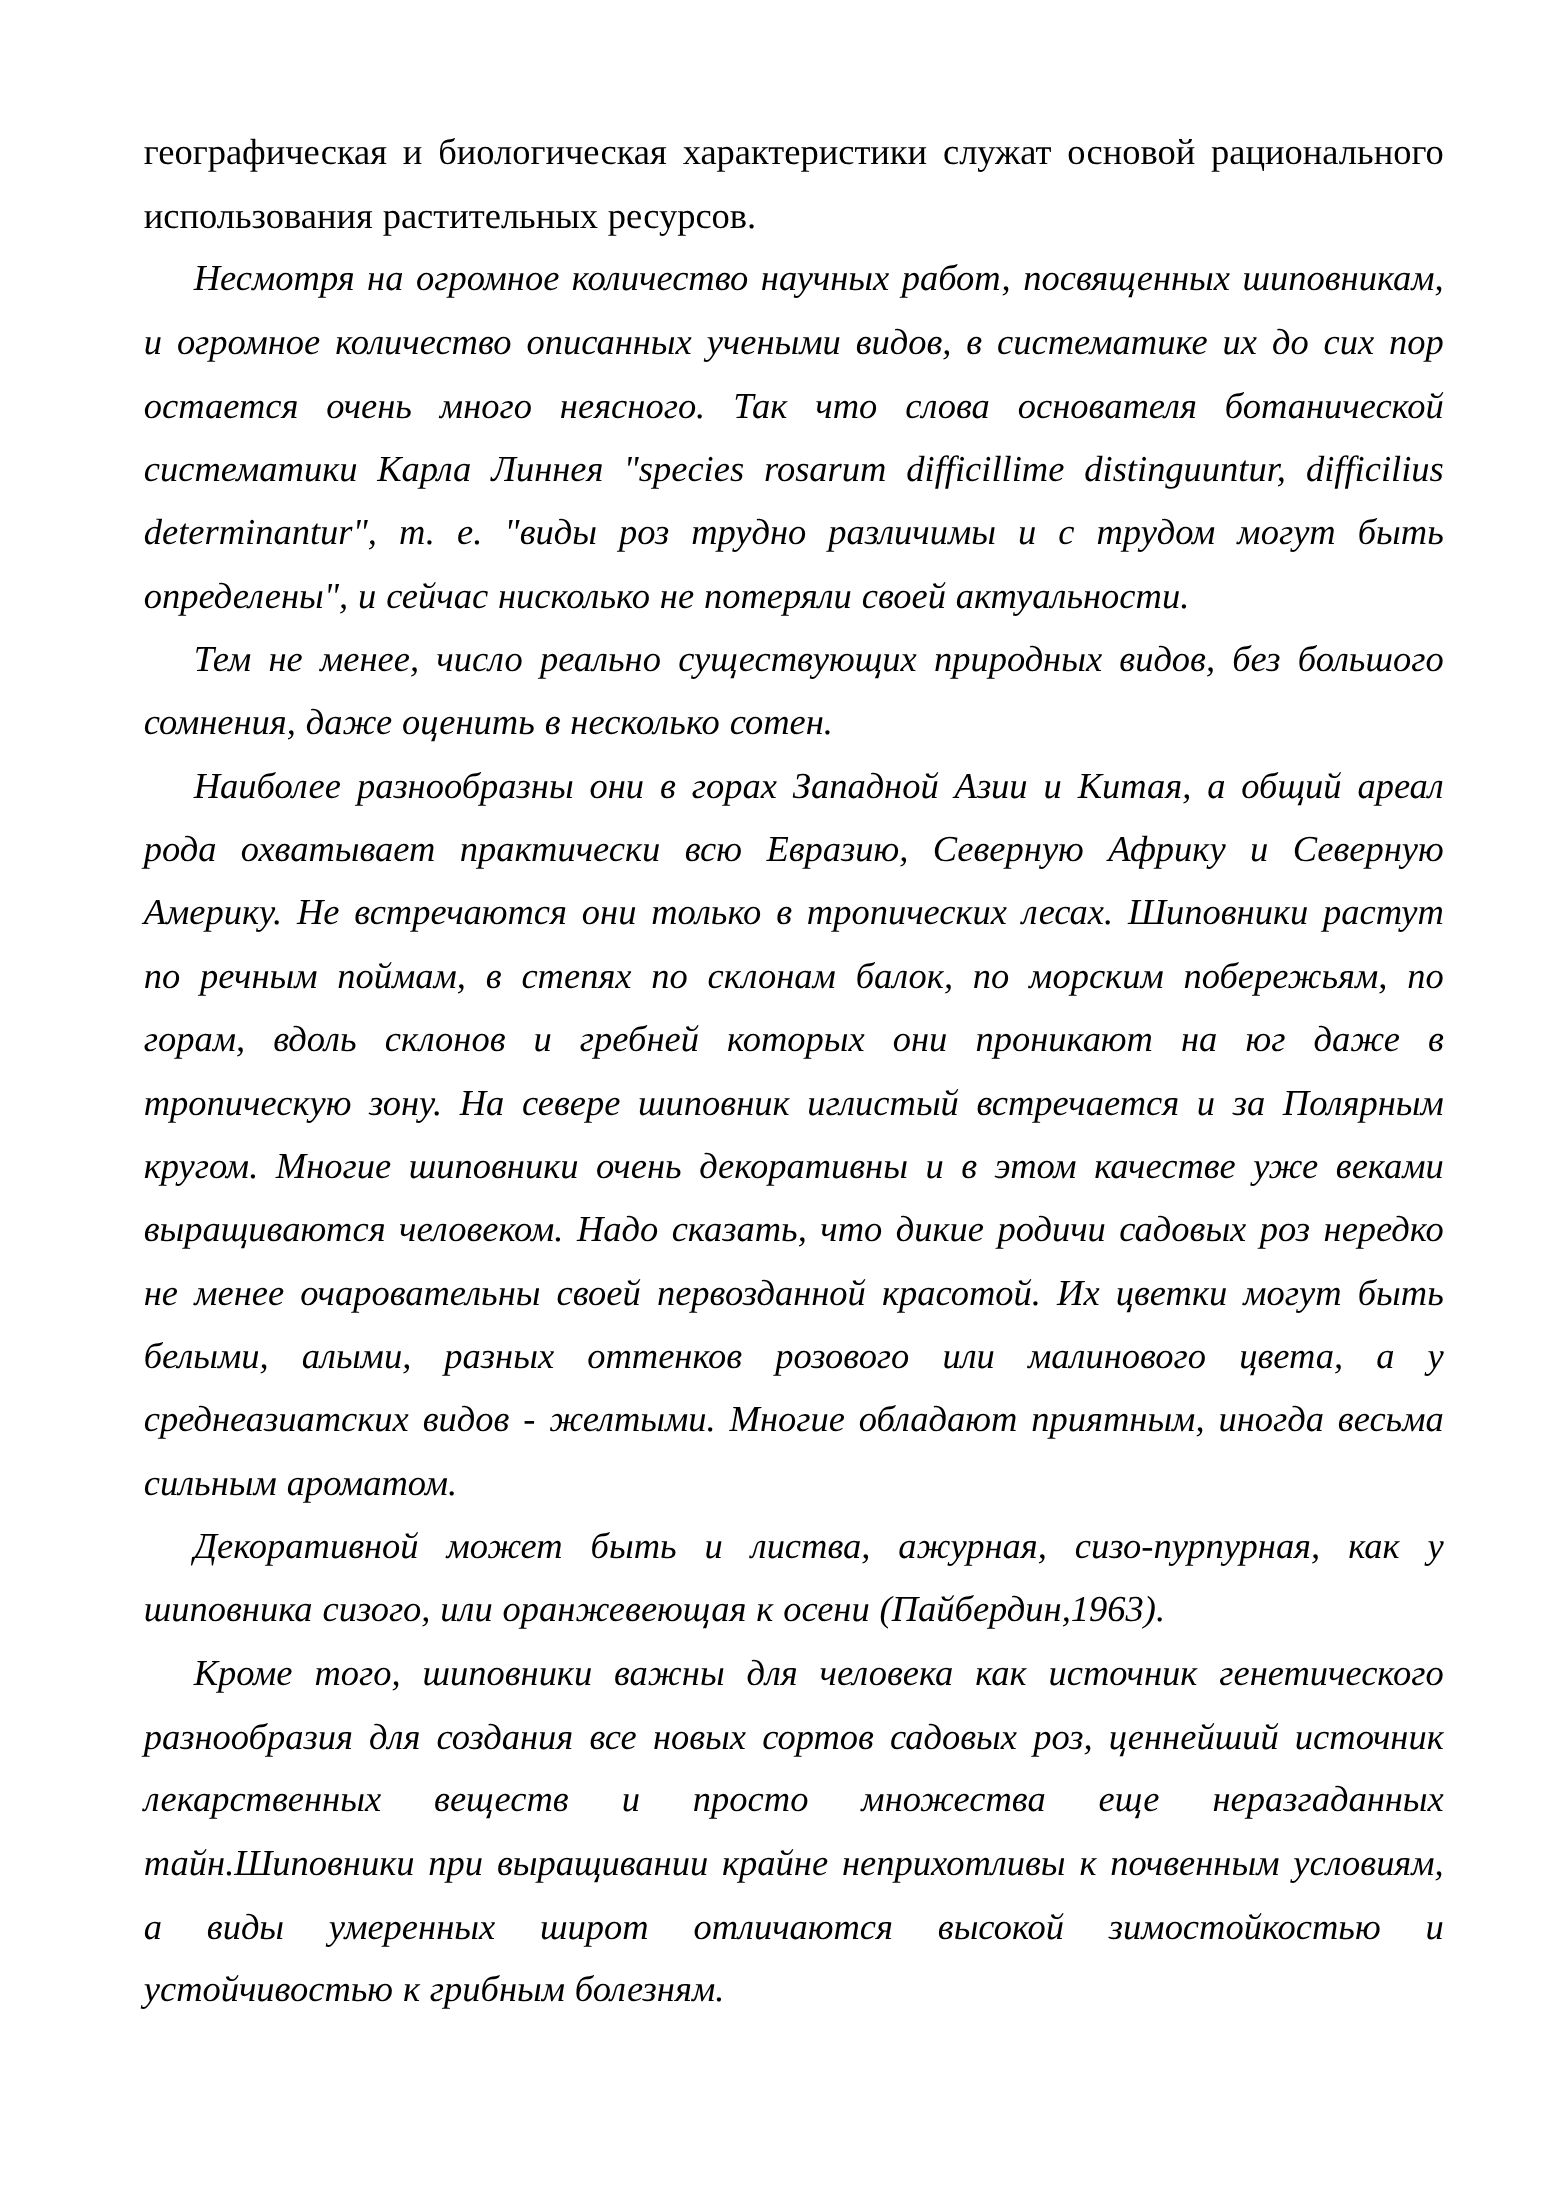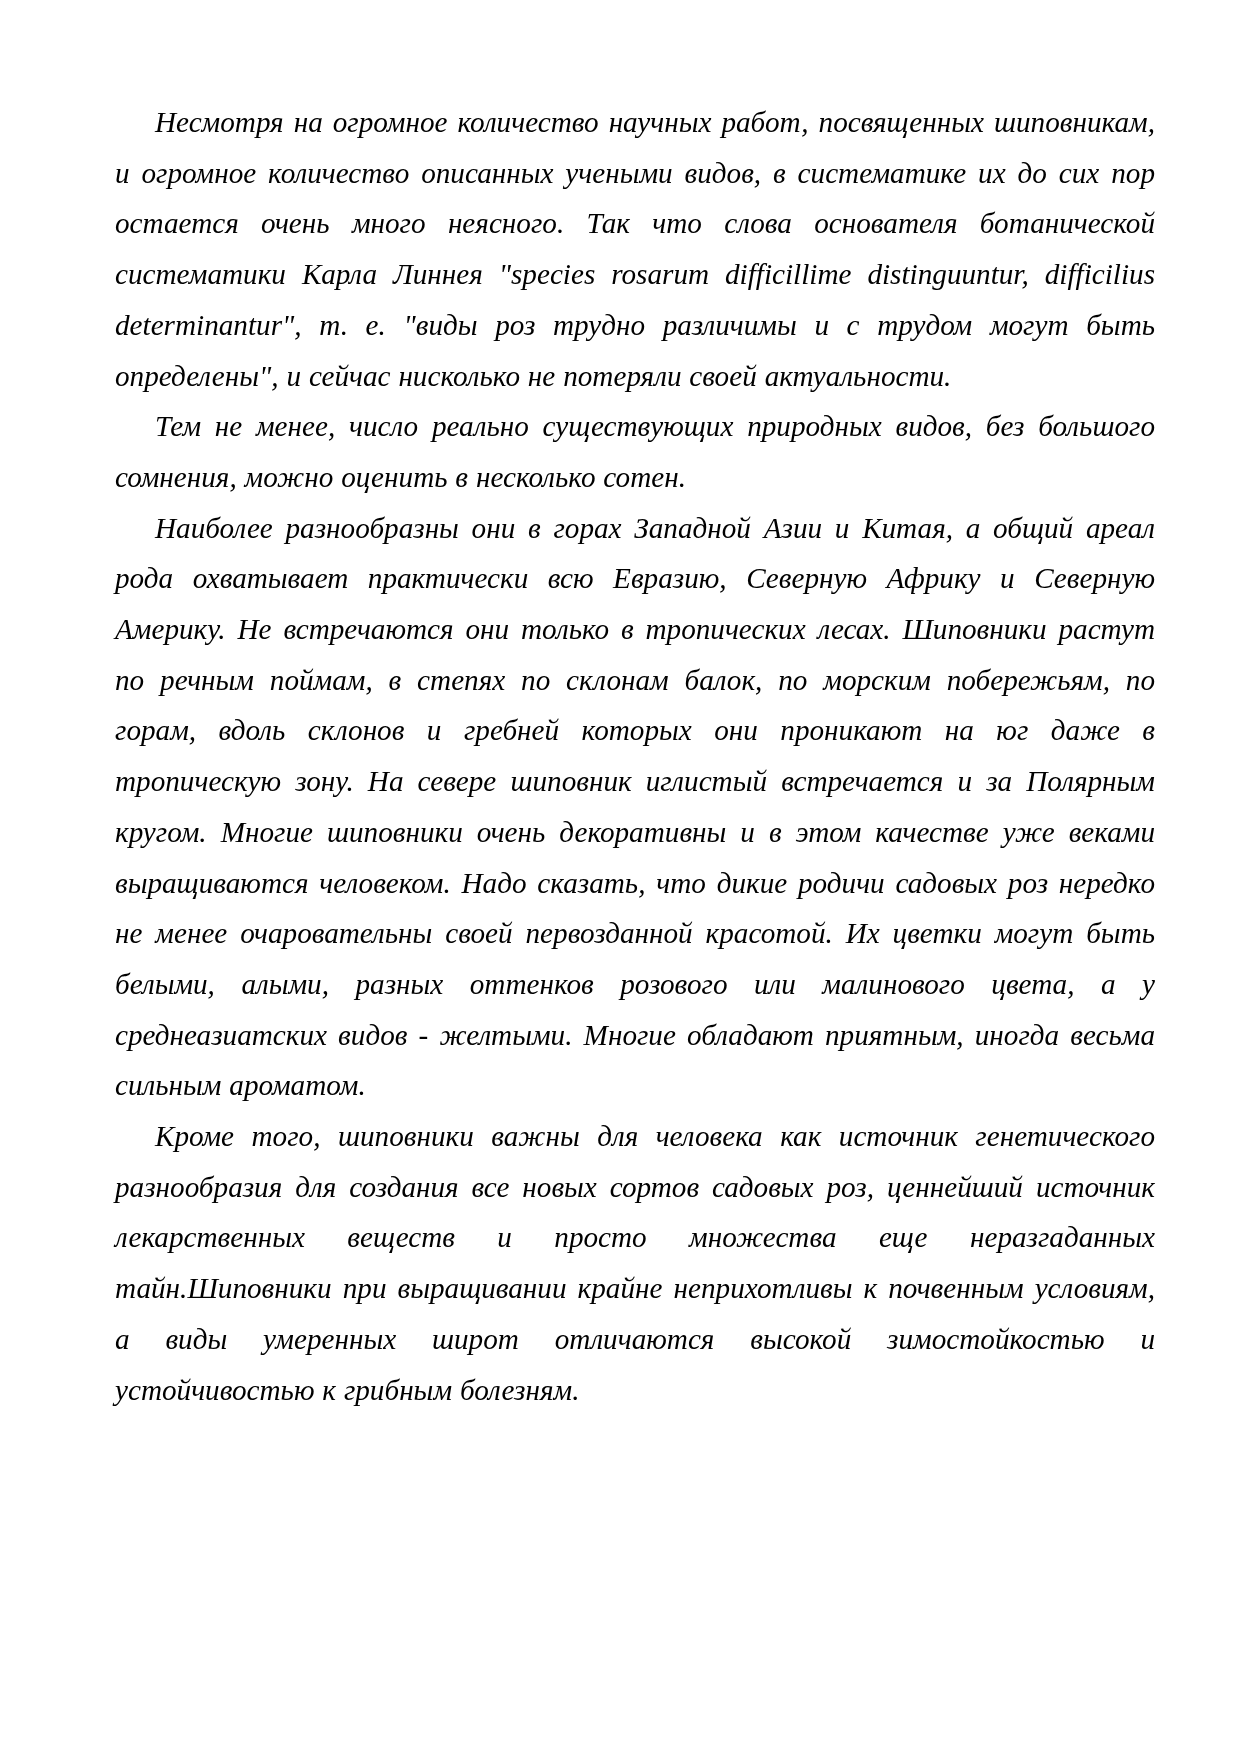--- a/index.html
+++ b/index.html
@@ -29,17 +29,19 @@
   }
   .para.indent {
     text-indent: 40px;
     font-style: italic;
   }
 </style>
 </head>
 <body>
 
 <div class="page">
+  <p class="para">географическая и биологическая характеристики служат основой рационального использования растительных ресурсов.</p>
   <p class="para indent">Несмотря на огромное количество научных работ, посвященных шиповникам, и огромное количество описанных учеными видов, в систематике их до сих пор остается очень много неясного. Так что слова основателя ботанической систематики Карла Линнея "species rosarum difficillime distinguuntur, difficilius determinantur", т. е. "виды роз трудно различимы и с трудом могут быть определены", и сейчас нисколько не потеряли своей актуальности.</p>
-  <p class="para indent">Тем не менее, число реально существующих природных видов, без большого сомнения, можно оценить в несколько сотен.</p>
+  <p class="para indent">Тем не менее, число реально существующих природных видов, без большого сомнения, даже оценить в несколько сотен.</p>
   <p class="para indent">Наиболее разнообразны они в горах Западной Азии и Китая, а общий ареал рода охватывает практически всю Евразию, Северную Африку и Северную Америку. Не встречаются они только в тропических лесах. Шиповники растут по речным поймам, в степях по склонам балок, по морским побережьям, по горам, вдоль склонов и гребней которых они проникают на юг даже в тропическую зону. На севере шиповник иглистый встречается и за Полярным кругом. Многие шиповники очень декоративны и в этом качестве уже веками выращиваются человеком. Надо сказать, что дикие родичи садовых роз нередко не менее очаровательны своей первозданной красотой. Их цветки могут быть белыми, алыми, разных оттенков розового или малинового цвета, а у среднеазиатских видов - желтыми. Многие обладают приятным, иногда весьма сильным ароматом.</p>
+  <p class="para indent">Декоративной может быть и листва, ажурная, сизо-пурпурная, как у шиповника сизого, или оранжевеющая к осени (Пайбердин,1963).</p>
   <p class="para indent">Кроме того, шиповники важны для человека как источник генетического разнообразия для создания все новых сортов садовых роз, ценнейший источник лекарственных веществ и просто множества еще неразгаданных тайн.Шиповники при выращивании крайне неприхотливы к почвенным условиям, а виды умеренных широт отличаются высокой зимостойкостью и устойчивостью к грибным болезням.</p>
 </div>
 
 </body></html>

